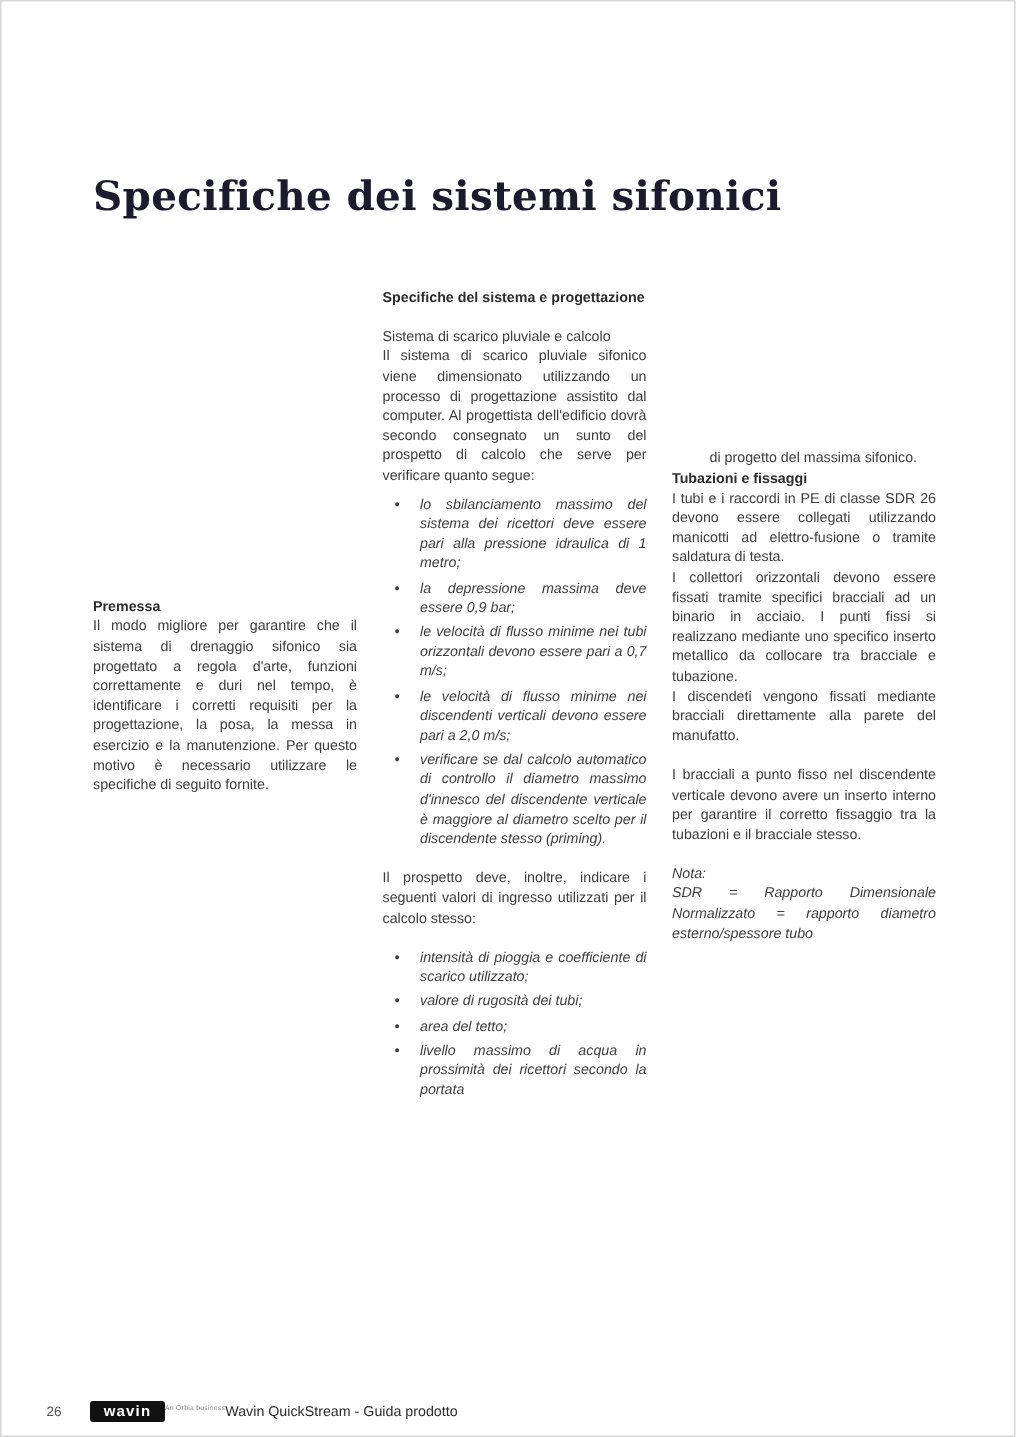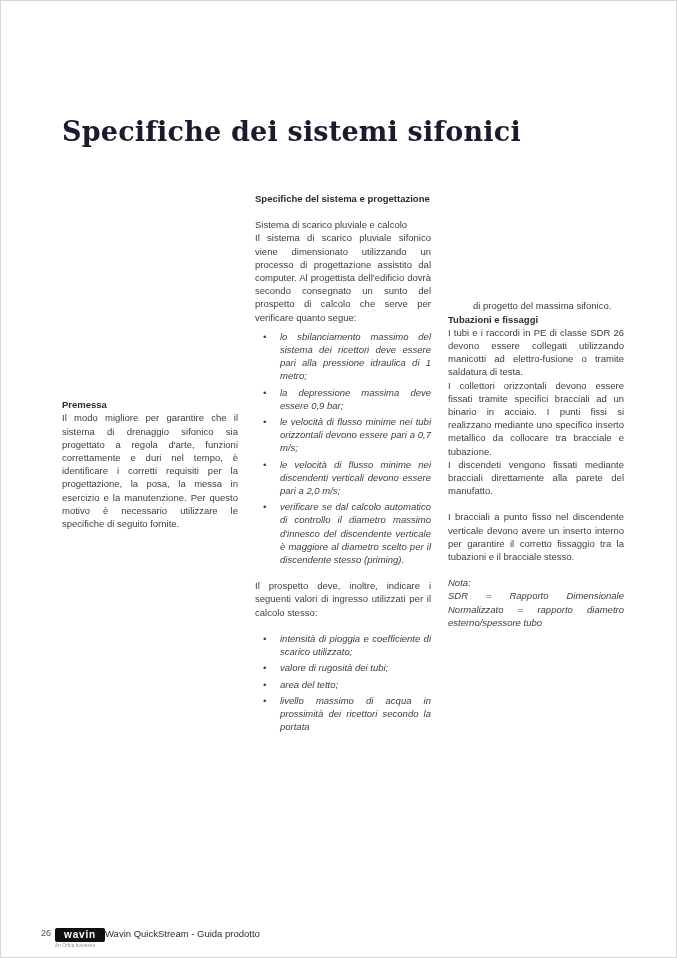--- a/index.html
+++ b/index.html
@@ -68,32 +68,34 @@
     content: "\2022";
     position: absolute;
     left: 8px;
     top: 0;
   }
   .mt { margin-top: 13px !important; }
   .indent-cont { padding-left: 25px; text-align: left; }
   .nota { font-style: italic; }
   .footer {
     position: absolute;
-    left: 40px;
+    left: 30px;
     bottom: 9px;
     display: flex;
+    align-items: center;
   }
   .page-num {
     font-size: 9px;
     color: #555555;
     width: 14px;
   }
   .logo {
+    margin-left: 15px;
     display: flex;
-    flex-direction: column;
+    flex-direction: row;
     align-items: flex-start;
   }
   .logo-box {
     width: 50px;
     height: 14px;
     background: #111111;
     color: #ffffff;
     font-weight: 700;
     font-size: 10px;
     letter-spacing: 0.8px;

